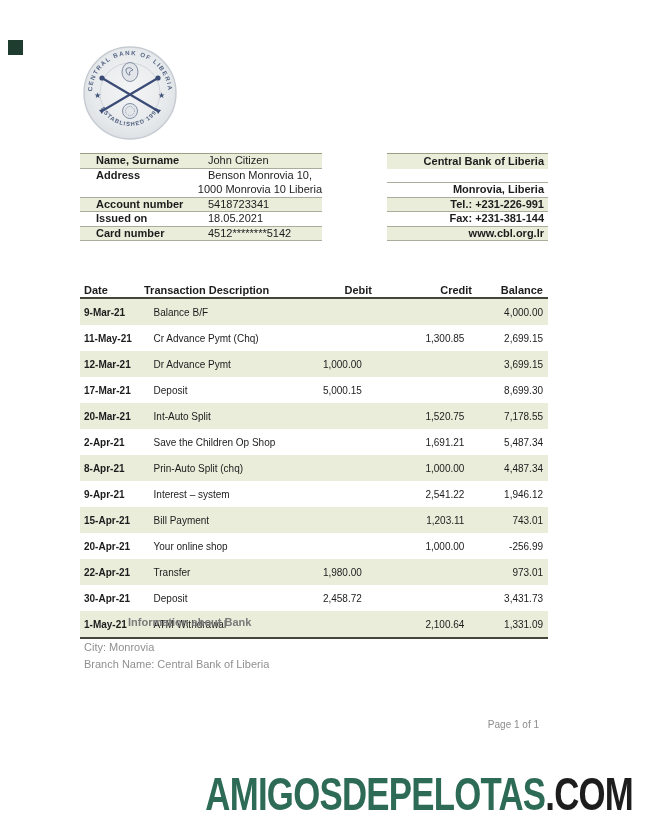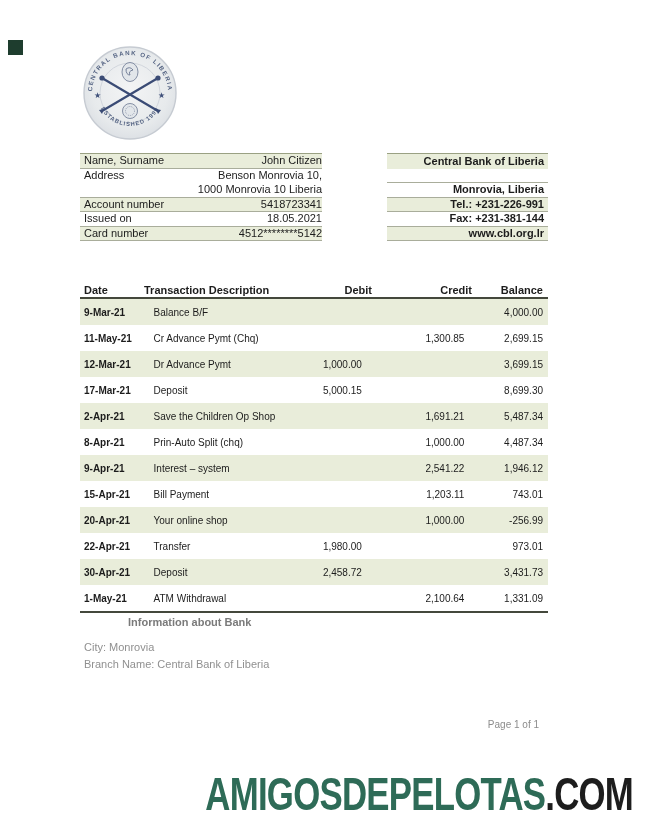--- a/index.html
+++ b/index.html
@@ -12,22 +12,22 @@
 
   
   .seal { position:absolute; left:82px; top:45px; width:96px; height:96px; }
 
   
   .holder-table { position:absolute; left:80px; top:153px; width:242px; border-top:1px solid #9aa183; }
   .bank-table   { position:absolute; left:387px; top:153px; width:161px; border-top:1px solid #9aa183; }
   .info-row { display:flex; height:14.5px; align-items:center; font-size:11px; line-height:11px; box-sizing:border-box; }
   .info-row.shaded { background:#e9edda; }
   .info-row.ruled  { border-bottom:1px solid #a9ad9b; }
-  .info-label { width:112px; padding-left:4px; font-weight:normal; white-space:nowrap; }
-  .info-value { flex:1; white-space:nowrap;text-align:right; }
+  .info-label { width:112px; padding-left:16px; font-weight:bold; white-space:nowrap; }
+  .info-value { flex:1; white-space:nowrap; }
   .bank-cell  { flex:1; text-align:right; padding-right:4px; font-weight:bold; white-space:nowrap; }
 
   
   .tx-table { position:absolute; left:80px; top:282px; width:468px; }
   .tx-header { display:flex; height:15px; align-items:center; font-size:11px; font-weight:bold;
                border-bottom:2px solid #44483c; }
   .tx-row { display:flex; height:26px; align-items:center; font-size:10px; box-sizing:border-box;gap:20px; }
   .tx-body .tx-row:nth-child(odd) { background:#e9edda; }
   .tx-body { border-bottom:2px solid #44483c; }
   .c0 { width:64px; padding-left:4px; box-sizing:border-box; }
@@ -173,20 +173,27 @@
           <div class="c4">3,699.15</div>
         </div>
         <div class="tx-row">
           <div class="c0">17-Mar-21</div>
           <div class="c1">Deposit</div>
           <div class="c2">5,000.15</div>
           <div class="c3"></div>
           <div class="c4">8,699.30</div>
         </div>
         <div class="tx-row">
+          <div class="c0">20-Mar-21</div>
+          <div class="c1">Int-Auto Split</div>
+          <div class="c2"></div>
+          <div class="c3">1,520.75</div>
+          <div class="c4">7,178.55</div>
+        </div>
+        <div class="tx-row">
           <div class="c0">2-Apr-21</div>
           <div class="c1">Save the Children Op Shop</div>
           <div class="c2"></div>
           <div class="c3">1,691.21</div>
           <div class="c4">5,487.34</div>
         </div>
         <div class="tx-row">
           <div class="c0">8-Apr-21</div>
           <div class="c1">Prin-Auto Split (chq)</div>
           <div class="c2"></div>

